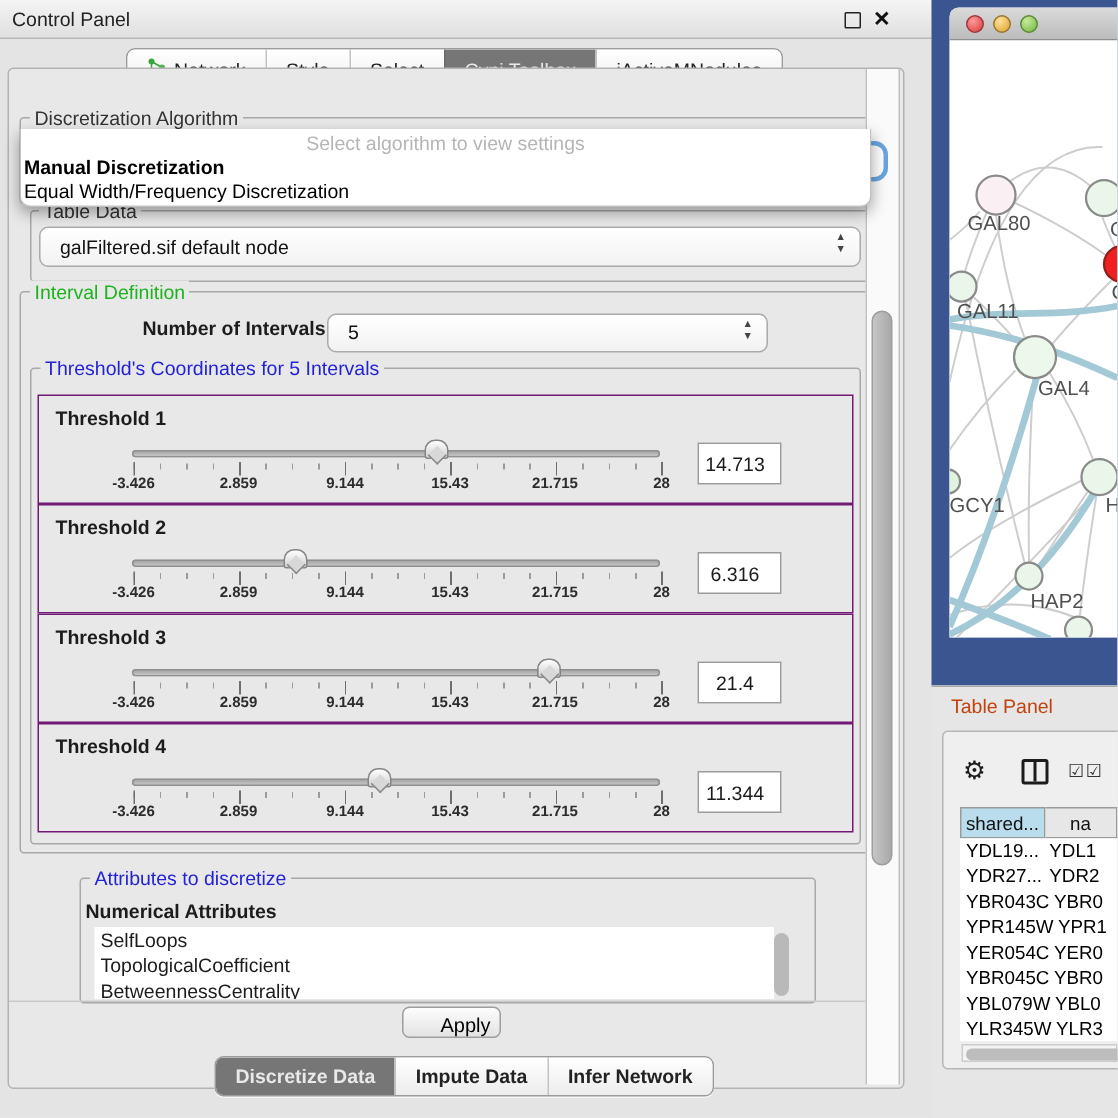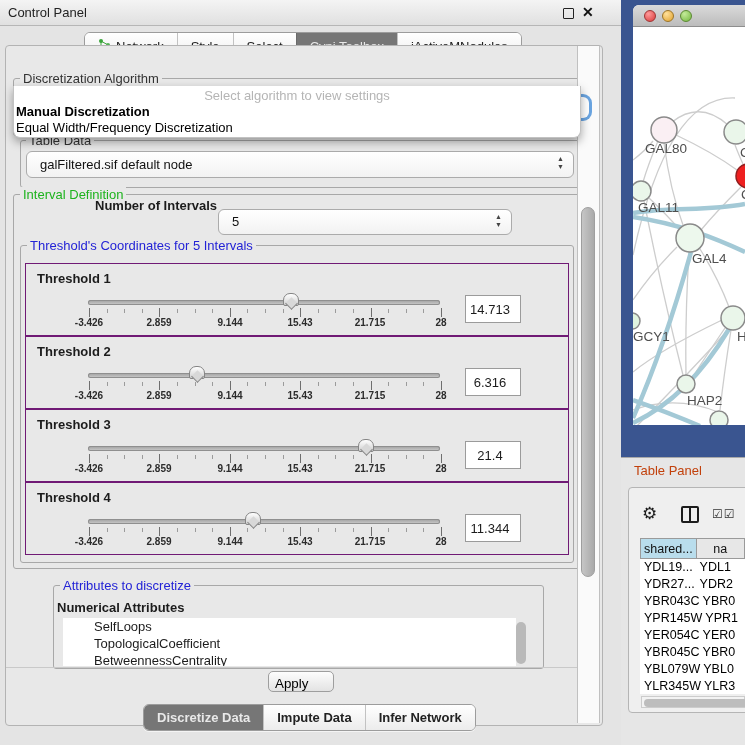--- a/index.html
+++ b/index.html
@@ -53,25 +53,25 @@
        background:#d8d8d8;border-right:1px solid #858585;border-bottom:1px solid #858585;transform:rotate(45deg);}
   .tmin{position:absolute;left:63px;top:45px;width:353px;height:4px;
        background:repeating-linear-gradient(to right,#9b9b9b 0 1px,transparent 1px 17.6px);}
   .tmaj{position:absolute;left:63px;top:44px;width:353px;height:9px;
        background:repeating-linear-gradient(to right,#6f6f6f 0 1px,transparent 1px 70.4px);}
   .tlab{position:absolute;top:53px;transform:translateX(-50%);font-size:10px;font-weight:bold;color:#2c2c2c;}
   .valbox{position:absolute;left:439px;top:31px;width:56px;height:28px;background:#fff;border:1px solid #9b9b9b;
        line-height:28px;text-align:center;padding-right:6px;box-sizing:border-box;}
   
   .attr-list{left:63px;top:618px;width:453px;height:48px;background:#fff;overflow:hidden;}
-  .attr-list .li{padding-left:14px;line-height:17px;height:17px;margin-left:17px;}
+  .attr-list .li{padding-left:4px;line-height:17px;height:17px;}
   .list-scroll-thumb{left:516px;top:622px;width:10px;height:42px;border-radius:5px;background:#b9b9b9;}
   .hsep{left:6px;top:667px;width:594px;height:1px;background:#c9c9c9;}
   .apply-btn{left:268px;top:671px;width:66px;height:21px;border:1px solid #9e9e9e;border-radius:5px;
-       background:linear-gradient(#fdfdfd,#e3e3e3);text-align:left;line-height:21px;}
+       background:linear-gradient(#fdfdfd,#e3e3e3);text-align:right;line-height:21px;}
   
   .main-scroll-track{left:577px;top:46px;width:23px;height:677px;background:#fafafa;
        border-left:1px solid #c0c0c0;border-right:1px solid #c0c0c0;box-sizing:border-box;}
   .main-scroll-thumb{left:581px;top:207px;width:14px;height:370px;border-radius:7px;
        background:linear-gradient(90deg,#c6c6c6,#a9a9a9);border:1px solid #9e9e9e;box-sizing:border-box;}
   
   .net-frame{left:621px;top:0;width:124px;height:457px;background:#3a5590;}
   .mac-window{left:633px;top:5px;width:112px;height:420px;border-radius:6px 0 0 0;overflow:hidden;
        background:#fff;}
   .mac-titlebar{position:absolute;left:0;top:0;width:100%;height:22px;
@@ -156,21 +156,21 @@
 
 <div class="abs popup">
   <div class="hint">Select algorithm to view settings</div>
   <div class="opt1">Manual Discretization</div>
   <div class="opt2">Equal Width/Frequency Discretization</div>
 </div>
 
 <div class="abs groupbox" style="left:13px;top:194px;width:566px;height:373px;"></div>
 <div class="abs grouptitle g-green" style="left:20px;top:187px;">Interval Definition</div>
 
-<div class="abs" style="left:64px;top:198px;font-weight:bold;padding-left:31px;">Number of Intervals</div>
+<div class="abs" style="left:64px;top:211px;font-weight:bold;padding-left:31px;">Number of Intervals</div>
 <div class="abs combo" style="left:218px;top:209px;width:292px;height:24px;">
   <span class="val" style="line-height:24px;">5</span>
   <span class="spin-arrows">▲<br>▼</span>
 </div>
 
 <div class="abs groupbox" style="left:20px;top:245px;width:552px;height:316px;"></div>
 <div class="abs grouptitle g-blue" style="left:27px;top:238px;">Threshold's Coordinates for 5 Intervals</div>
 
 <div class="abs thr-panel" style="top:263px;">
   <div class="thr-label">Threshold 1</div>

